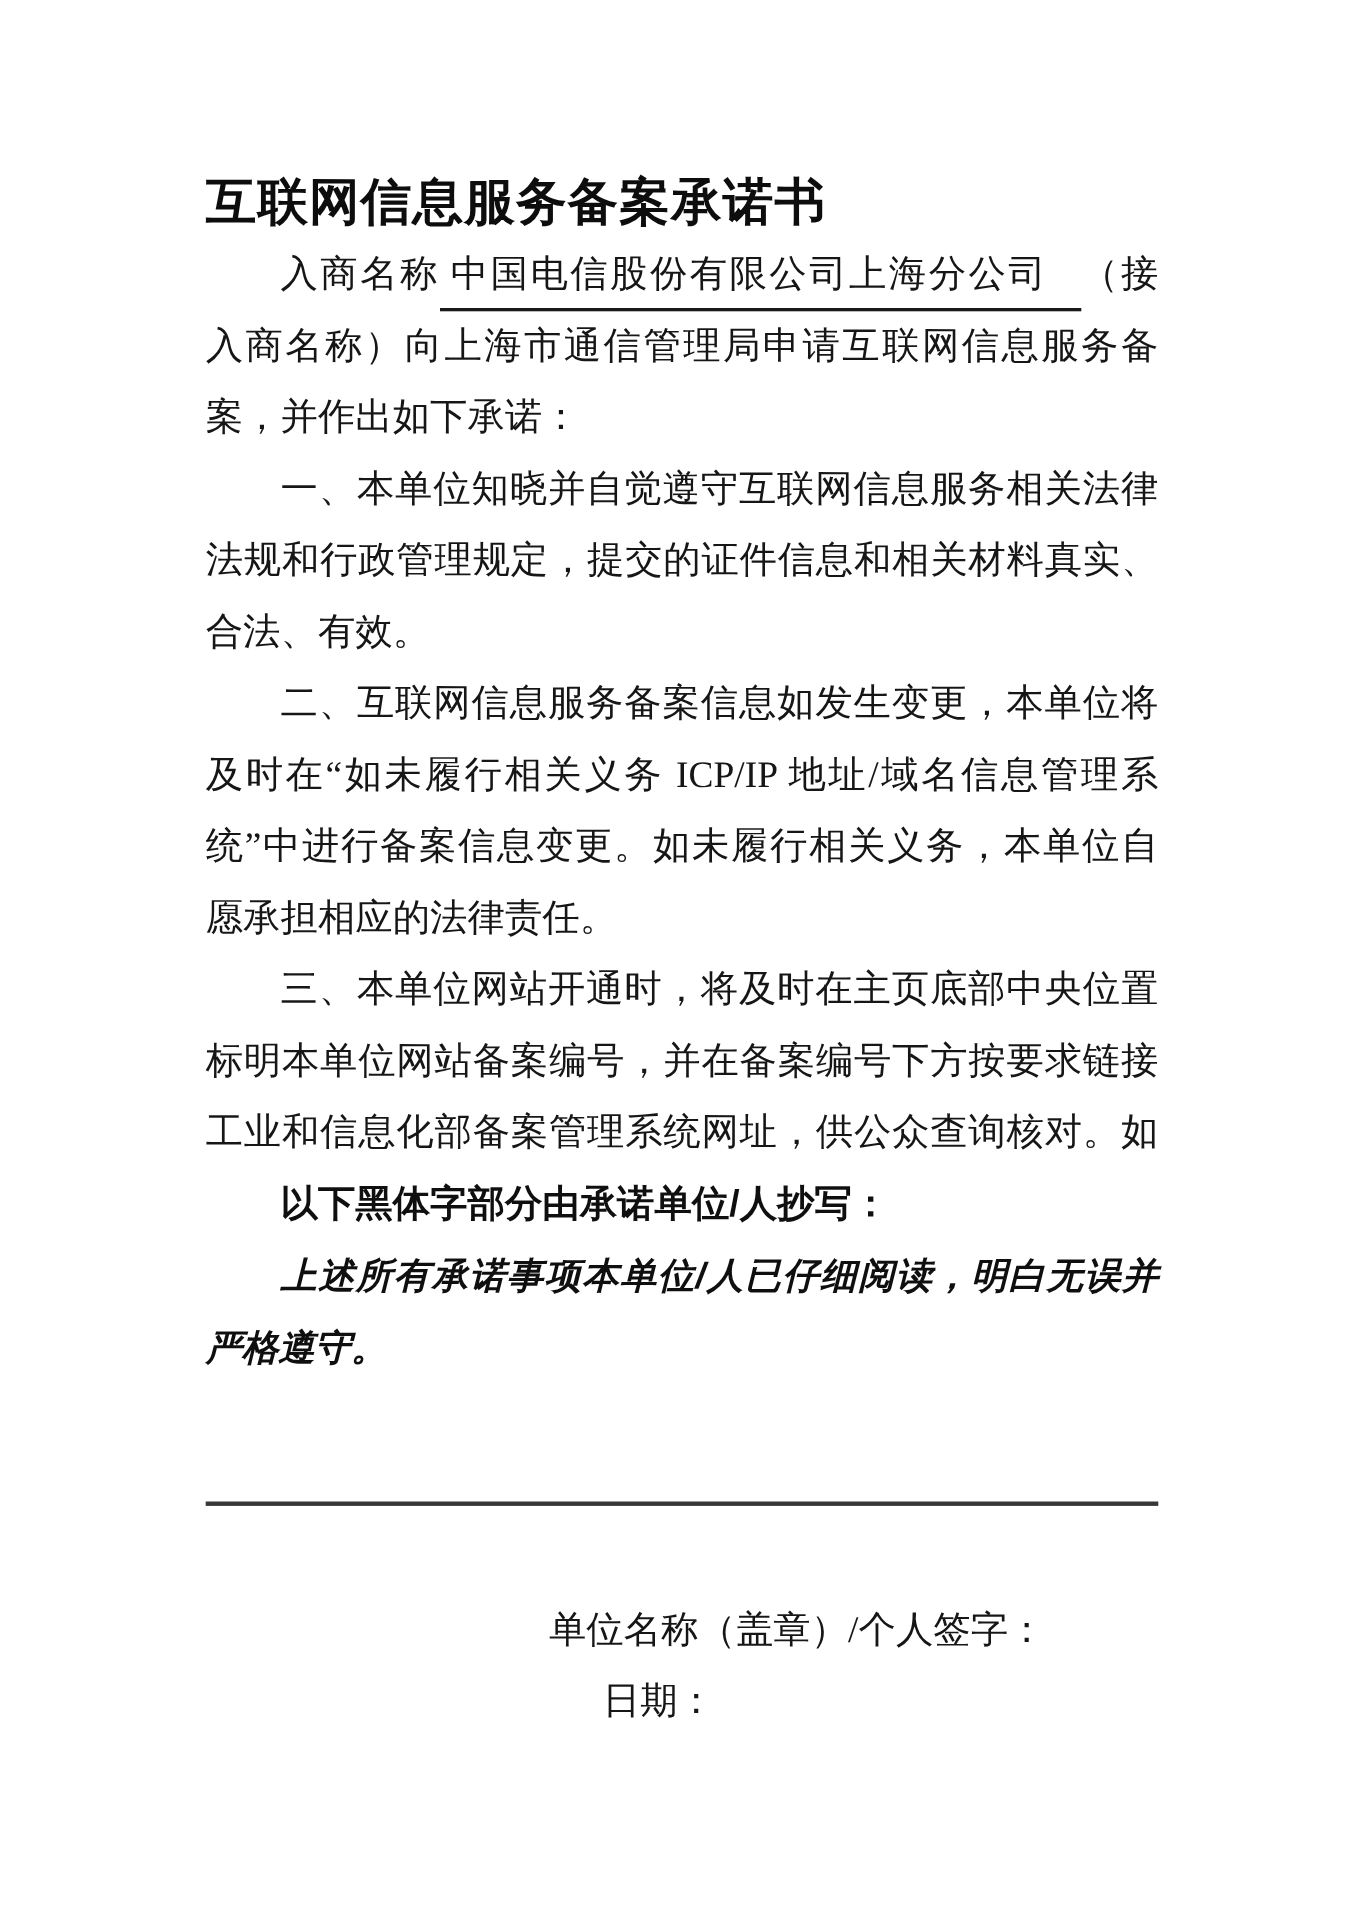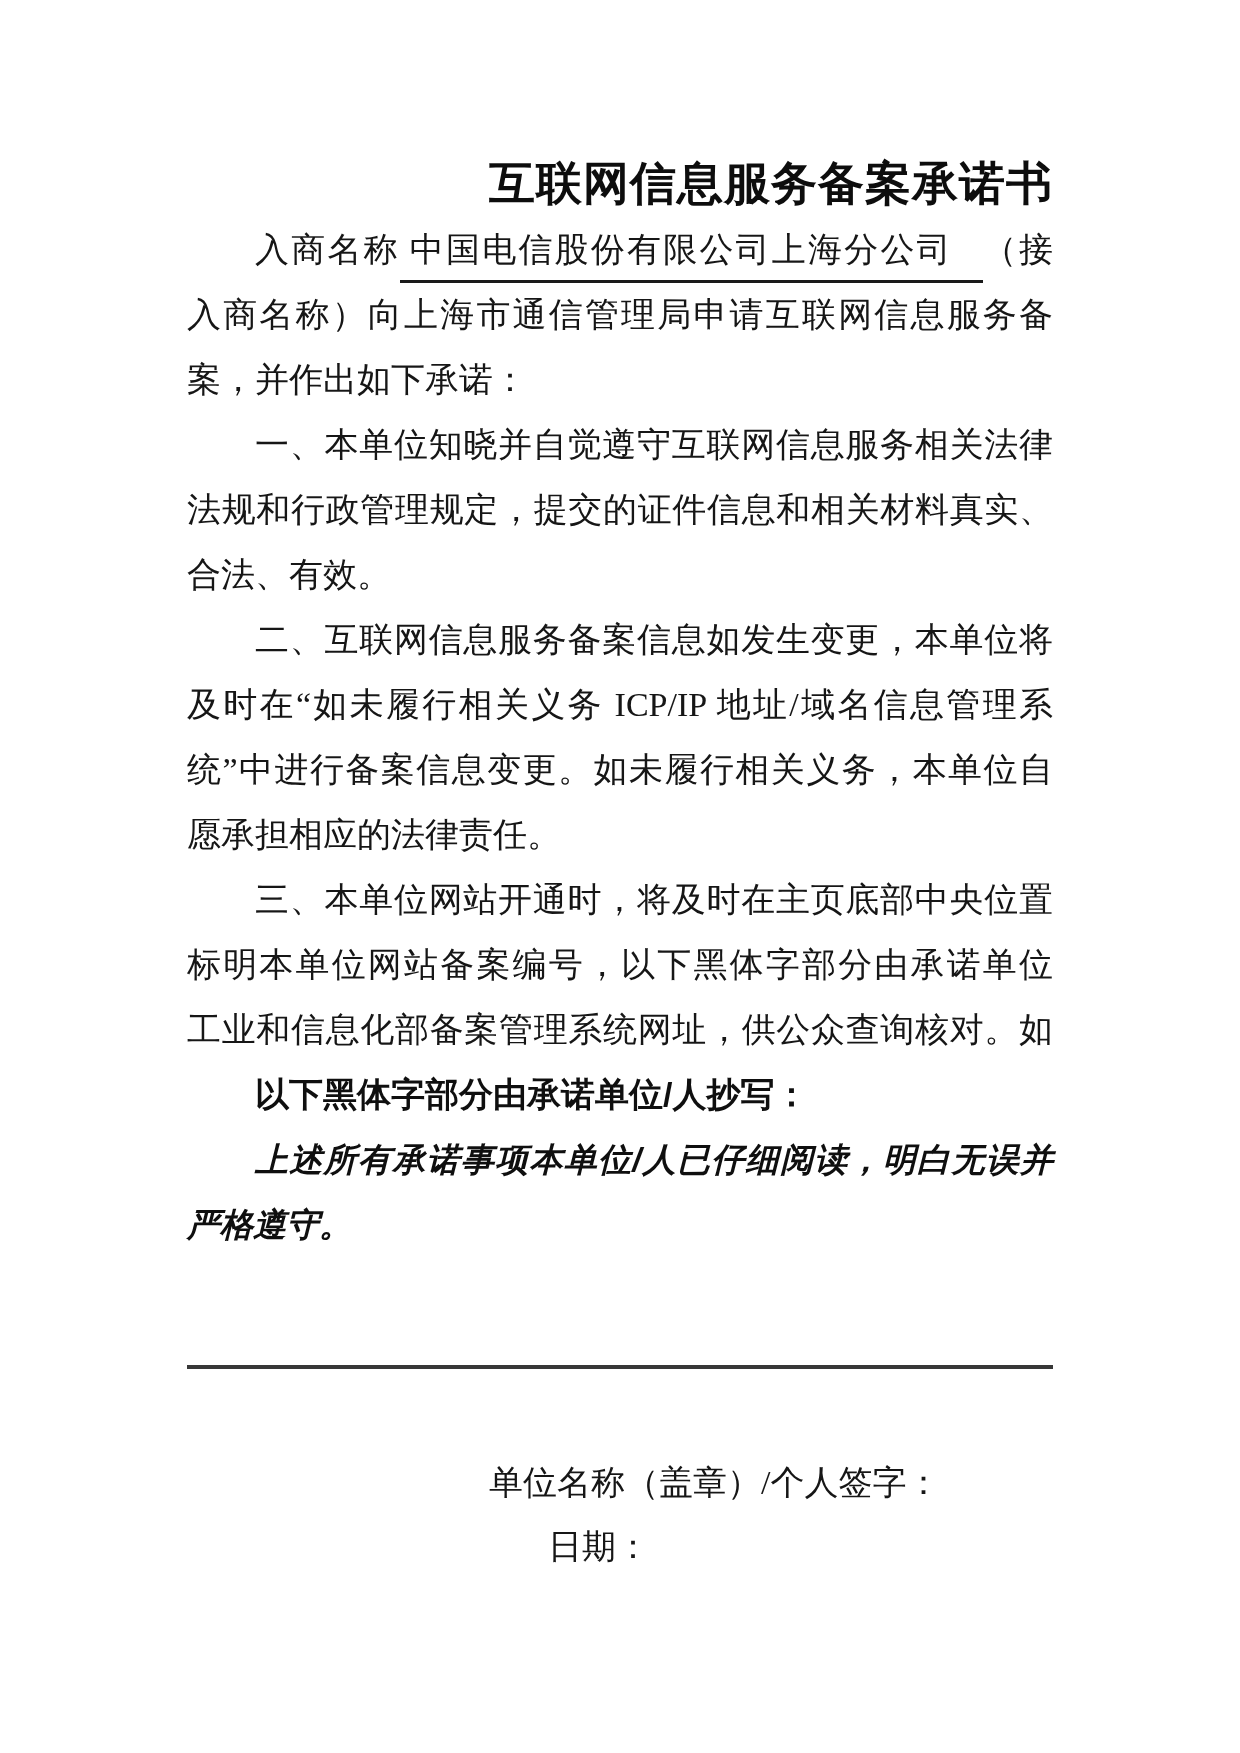--- a/index.html
+++ b/index.html
@@ -14,21 +14,21 @@
     color: #161616;
     font-family: "Liberation Serif", "DejaVu Serif", serif;
     overflow: hidden;
   }
 
   .title {
     position: absolute;
     top: 158px;
     left: 187px;
     width: 866px;
-    text-align: right;
+    text-align: left;
     font-size: 46px;
     line-height: 52px;
     font-weight: 700;
     letter-spacing: 1px;
     color: #0d0d0d;
   }
 
   .doc-body {
     position: absolute;
     top: 217px;
@@ -77,21 +77,21 @@
     background: #373737;
   }
 
   .sig-entity, .sig-date {
     position: absolute;
     font-size: 34px;
     line-height: 34px;
     white-space: nowrap;
     color: #161616;
   }
-  .sig-entity { top: 1466px; left: 489px; }
+  .sig-entity { top: 1466px; left: 499px; }
   .sig-date   { top: 1530px; left: 548px; }
 </style>
 </head>
 <body>
 
 <div class="page">
 
   <div class="title">互联网信息服务备案承诺书</div>
 
   <div class="doc-body" id="doc-body">
@@ -99,21 +99,21 @@
       <div class="line normal fill">入商名称）向上海市通信管理局申请互联网信息服务备</div>
       <div class="line normal align-last">案，并作出如下承诺：</div>
       <div class="line normal fill indent">一、本单位知晓并自觉遵守互联网信息服务相关法律</div>
       <div class="line normal fill">法规和行政管理规定，提交的证件信息和相关材料真实、</div>
       <div class="line normal align-last">合法、有效。</div>
       <div class="line normal fill indent">二、互联网信息服务备案信息如发生变更，本单位将</div>
       <div class="line normal fill">及时在“如未履行相关义务 ICP/IP 地址/域名信息管理系</div>
       <div class="line normal fill">统”中进行备案信息变更。如未履行相关义务，本单位自</div>
       <div class="line normal align-last">愿承担相应的法律责任。</div>
       <div class="line normal fill indent">三、本单位网站开通时，将及时在主页底部中央位置</div>
-      <div class="line normal fill">标明本单位网站备案编号，以下黑体字部分由承诺单位</div>
+      <div class="line normal fill">标明本单位网站备案编号，并在备案编号下方按要求链接</div>
       <div class="line normal fill">工业和信息化部备案管理系统网址，供公众查询核对。如</div>
       <div class="line heiti align-last indent">以下黑体字部分由承诺单位/人抄写：</div>
       <div class="line heiti-italic fill indent">上述所有承诺事项本单位/人已仔细阅读，明白无误并</div>
       <div class="line heiti-italic align-last">严格遵守。</div>
     </div>
 
   <div class="divider"></div>
 
   <div class="sig-entity">单位名称（盖章）/个人签字：</div>
 

